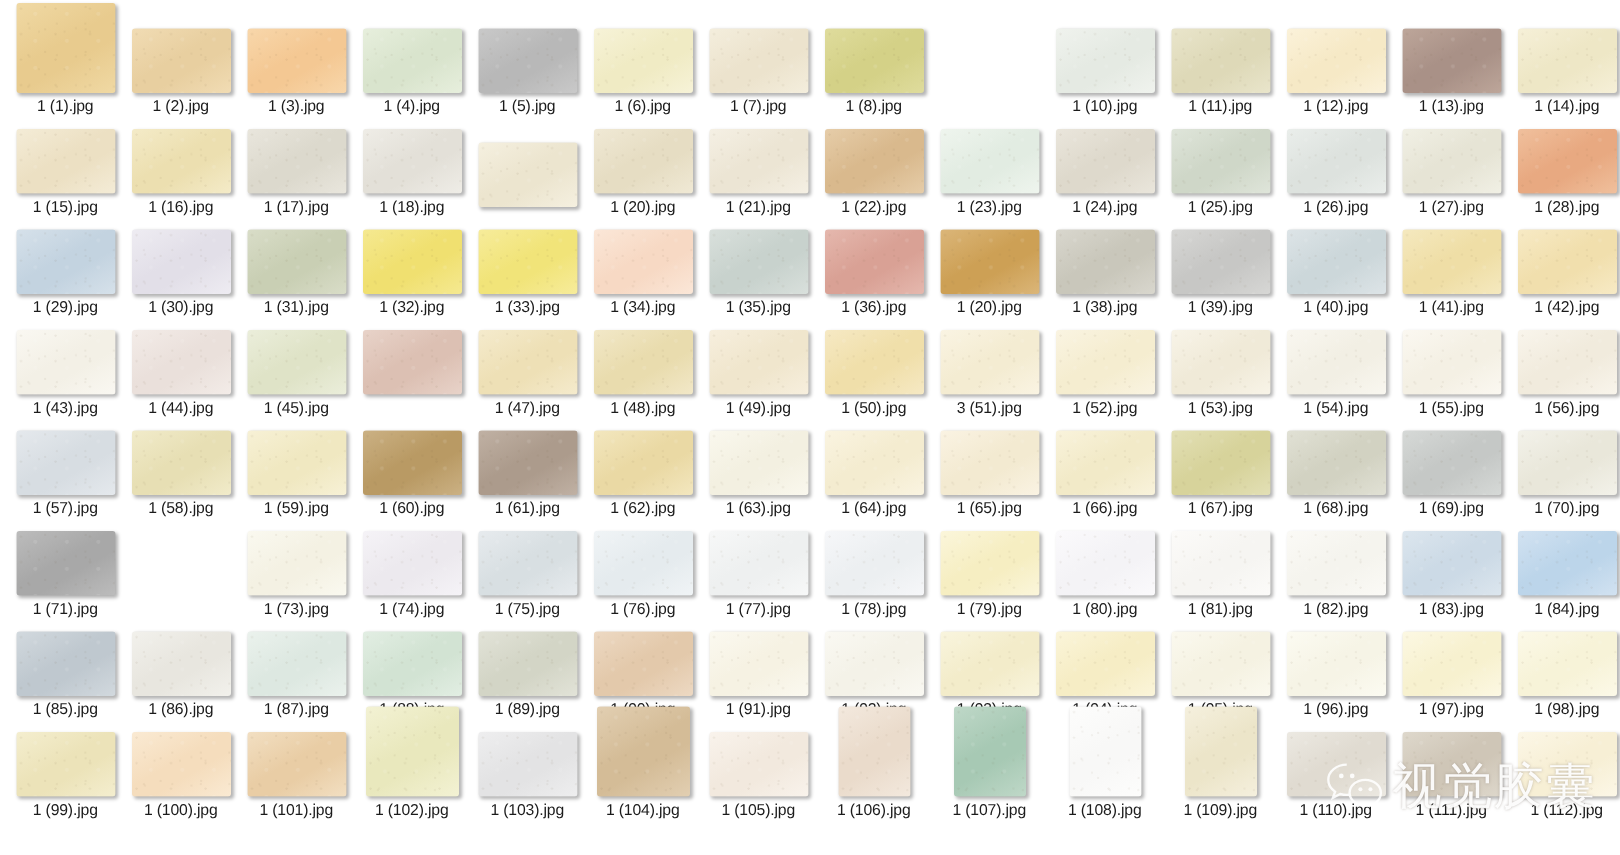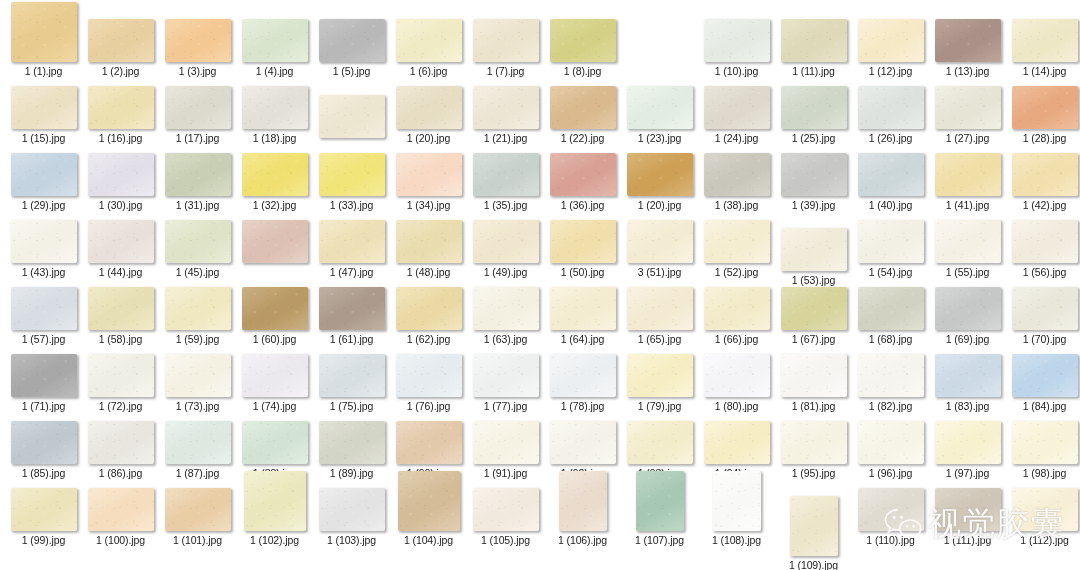--- a/index.html
+++ b/index.html
@@ -298,21 +298,21 @@
       <div class="label">1 (50).jpg</div>
     </div>
     <div class="cell" style="left: 621px; top: 220px;">
       <div class="thumb" style="width: 66px; height: 43px; background-color: rgb(244, 236, 210); background-image: linear-gradient(150deg, rgb(250, 244, 227) 0%, rgb(244, 236, 210) 45%, rgb(244, 236, 210) 62%, rgb(250, 244, 227) 100%);"></div>
       <div class="label">3 (51).jpg</div>
     </div>
     <div class="cell" style="left: 698px; top: 220px;">
       <div class="thumb" style="width: 66px; height: 43px; background-color: rgb(245, 237, 208); background-image: linear-gradient(150deg, rgb(250, 244, 226) 0%, rgb(245, 237, 208) 45%, rgb(245, 237, 208) 62%, rgb(250, 244, 226) 100%);"></div>
       <div class="label">1 (52).jpg</div>
     </div>
-    <div class="cell" style="left: 775px; top: 228px;">
+    <div class="cell" style="left: 775px; top: 220px;">
       <div class="thumb" style="width: 66px; height: 43px; background-color: rgb(240, 234, 216); background-image: linear-gradient(150deg, rgb(248, 244, 232) 0%, rgb(240, 234, 216) 45%, rgb(240, 234, 216) 62%, rgb(248, 244, 232) 100%);"></div>
       <div class="label">1 (53).jpg</div>
     </div>
     <div class="cell" style="left: 852px; top: 220px;">
       <div class="thumb" style="width: 66px; height: 43px; background-color: rgb(242, 239, 228); background-image: linear-gradient(150deg, rgb(249, 247, 240) 0%, rgb(242, 239, 228) 45%, rgb(242, 239, 228) 62%, rgb(249, 247, 240) 100%);"></div>
       <div class="label">1 (54).jpg</div>
     </div>
     <div class="cell" style="left: 929px; top: 220px;">
       <div class="thumb" style="width: 66px; height: 43px; background-color: rgb(244, 240, 228); background-image: linear-gradient(150deg, rgb(251, 248, 241) 0%, rgb(244, 240, 228) 45%, rgb(244, 240, 228) 62%, rgb(251, 248, 241) 100%);"></div>
       <div class="label">1 (55).jpg</div>
@@ -374,24 +374,20 @@
       <div class="label">1 (69).jpg</div>
     </div>
     <div class="cell" style="left: 1006px; top: 287px;">
       <div class="thumb" style="width: 66px; height: 43px; background-color: rgb(233, 231, 218); background-image: linear-gradient(150deg, rgb(243, 242, 234) 0%, rgb(233, 231, 218) 45%, rgb(233, 231, 218) 62%, rgb(243, 242, 234) 100%);"></div>
       <div class="label">1 (70).jpg</div>
     </div>
     <div class="cell" style="left: 5px; top: 354px;">
       <div class="thumb" style="width: 66px; height: 43px; background-color: rgb(168, 168, 168); background-image: linear-gradient(150deg, rgb(188, 188, 188) 0%, rgb(168, 168, 168) 45%, rgb(168, 168, 168) 62%, rgb(188, 188, 188) 100%);"></div>
       <div class="label">1 (71).jpg</div>
     </div>
-    <div class="cell" style="left: 82px; top: 354px;">
-      <div class="thumb" style="width: 66px; height: 43px; background-color: rgb(238, 238, 228); background-image: linear-gradient(150deg, rgb(247, 247, 240) 0%, rgb(238, 238, 228) 45%, rgb(238, 238, 228) 62%, rgb(247, 247, 240) 100%);"></div>
-      <div class="label">1 (72).jpg</div>
-    </div>
     <div class="cell" style="left: 159px; top: 354px;">
       <div class="thumb" style="width: 66px; height: 43px; background-color: rgb(244, 241, 227); background-image: linear-gradient(150deg, rgb(250, 249, 240) 0%, rgb(244, 241, 227) 45%, rgb(244, 241, 227) 62%, rgb(250, 249, 240) 100%);"></div>
       <div class="label">1 (73).jpg</div>
     </div>
     <div class="cell" style="left: 236px; top: 354px;">
       <div class="thumb" style="width: 66px; height: 43px; background-color: rgb(236, 233, 238); background-image: linear-gradient(150deg, rgb(245, 243, 247) 0%, rgb(236, 233, 238) 45%, rgb(236, 233, 238) 62%, rgb(245, 243, 247) 100%);"></div>
       <div class="label">1 (74).jpg</div>
     </div>
     <div class="cell" style="left: 313px; top: 354px;">
       <div class="thumb" style="width: 66px; height: 43px; background-color: rgb(216, 223, 226); background-image: linear-gradient(150deg, rgb(231, 235, 238) 0%, rgb(216, 223, 226) 45%, rgb(216, 223, 226) 62%, rgb(231, 235, 238) 100%);"></div>
@@ -522,21 +518,21 @@
       <div class="label">1 (106).jpg</div>
     </div>
     <div class="cell" style="left: 621px; top: 471px;">
       <div class="thumb" style="width: 48px; height: 60px; background-color: rgb(167, 201, 180); background-image: linear-gradient(150deg, rgb(191, 216, 200) 0%, rgb(167, 201, 180) 45%, rgb(167, 201, 180) 62%, rgb(191, 216, 200) 100%);"></div>
       <div class="label">1 (107).jpg</div>
     </div>
     <div class="cell" style="left: 698px; top: 471px;">
       <div class="thumb" style="width: 48px; height: 60px; background-color: rgb(248, 248, 247); background-image: linear-gradient(150deg, rgb(253, 253, 252) 0%, rgb(248, 248, 247) 45%, rgb(248, 248, 247) 62%, rgb(253, 253, 252) 100%);"></div>
       <div class="label">1 (108).jpg</div>
     </div>
-    <div class="cell" style="left: 775px; top: 496px;">
+    <div class="cell" style="left: 775px; top: 471px;">
       <div class="thumb" style="width: 48px; height: 60px; background-color: rgb(236, 229, 201); background-image: linear-gradient(150deg, rgb(245, 240, 222) 0%, rgb(236, 229, 201) 45%, rgb(236, 229, 201) 62%, rgb(245, 240, 222) 100%);"></div>
       <div class="label">1 (109).jpg</div>
     </div>
     <div class="cell" style="left: 852px; top: 488px;">
       <div class="thumb" style="width: 66px; height: 43px; background-color: rgb(224, 219, 209); background-image: linear-gradient(150deg, rgb(236, 233, 226) 0%, rgb(224, 219, 209) 45%, rgb(224, 219, 209) 62%, rgb(236, 233, 226) 100%);"></div>
       <div class="label">1 (110).jpg</div>
     </div>
     <div class="cell" style="left: 929px; top: 488px;">
       <div class="thumb" style="width: 66px; height: 43px; background-color: rgb(207, 198, 183); background-image: linear-gradient(150deg, rgb(222, 216, 204) 0%, rgb(207, 198, 183) 45%, rgb(207, 198, 183) 62%, rgb(222, 216, 204) 100%);"></div>
       <div class="label">1 (111).jpg</div>

